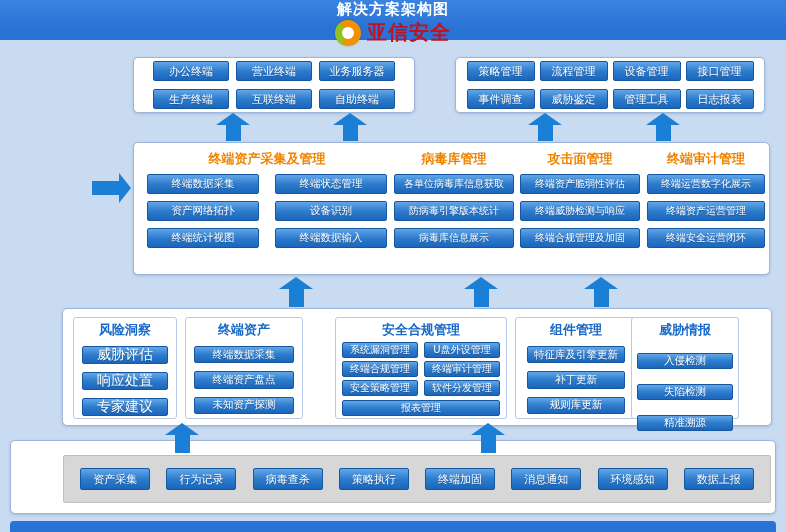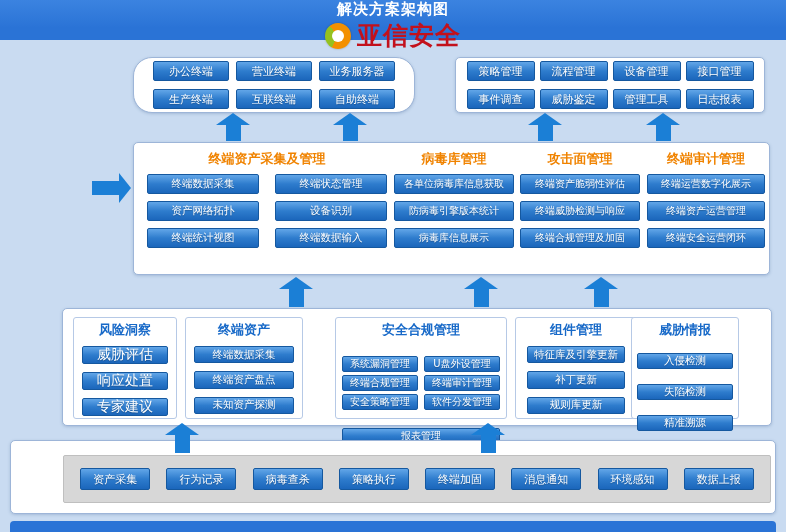--- a/index.html
+++ b/index.html
@@ -15,21 +15,21 @@
     display:flex; align-items:center; justify-content:space-between; padding:0 12px;flex-direction:column;
   }
   .hd-title { color:#fff; font-size:15px; font-weight:bold; letter-spacing:1px; }
   .brand { display:flex; align-items:center; gap:6px; }
   .logo-icon {
     width:26px; height:26px; border-radius:50%; position:relative; flex:0 0 auto;
     background:conic-gradient(from -40deg, #f39000 0deg 250deg, #95c11f 250deg 360deg);
     box-shadow:0 0 2px rgba(0,0,0,.3);
   }
   .logo-icon::after { content:""; position:absolute; inset:7px; background:#fff; border-radius:50%; }
-  .brand-text { font-size:25px; font-weight:bold; color:var(--brand-red,#c3111c); letter-spacing:1px; }
+  .brand-text { font-size:20px; font-weight:bold; color:var(--brand-red,#c3111c); letter-spacing:1px; }
 
   
   .panel {
     position:absolute; background:#fff; border:1px solid #9db5d8; border-radius:5px;
     box-sizing:border-box; box-shadow:0 1px 3px rgba(60,90,140,.25);
   }
   .btn {
     display:flex; align-items:center; justify-content:center; box-sizing:border-box;
     background:linear-gradient(180deg,#62a6e8 0%, #2e7ccd 50%, #1b66bb 100%);
     border:1px solid #15589f; border-radius:2px; color:#fff; white-space:nowrap;
@@ -38,21 +38,21 @@
   .title-orange { font-size:13px; font-weight:bold; color:var(--accent-orange,#f08300); line-height:16px; white-space:nowrap; }
   .title-blue   { font-size:13px; font-weight:bold; color:var(--accent-blue,#1769c8); line-height:16px; white-space:nowrap; }
 
   
   .industry { left:10px; top:112px; width:81px; height:153px;
     display:flex; flex-direction:column; align-items:center; justify-content:space-evenly; padding:4px 0; }
   .industry .btn { width:64px; height:24px; font-size:12px; }
 
   
   .terminals { left:133px; top:57px; width:282px; height:56px;
-    display:grid; grid-template-columns:repeat(3,76px); gap:8px 7px; justify-content:center; align-content:center;border-radius:19px; }
+    display:grid; grid-template-columns:repeat(3,76px); gap:8px 7px; justify-content:center; align-content:center; }
   .terminals .btn { height:20px; font-size:11px; }
   .management { left:455px; top:57px; width:310px; height:56px;
     display:grid; grid-template-columns:repeat(4,68px); gap:8px 5px; justify-content:center; align-content:center; }
   .management .btn { height:20px; font-size:11px; }
 
   
   .platform { left:133px; top:142px; width:637px; height:133px; }
   .pcol { position:absolute; top:8px; display:flex; flex-direction:column; align-items:center; gap:7px; }
   .pcol1 { left:10px; width:246px; }
   .pcol1 .grid2 { display:grid; grid-template-columns:repeat(2,112px); gap:7px 16px; }
@@ -61,21 +61,21 @@
   .pcol3 { left:386px; width:120px; }
   .pcol4 { left:513px; width:118px; }
   .pcol2 .btn, .pcol3 .btn, .pcol4 .btn { width:100%; height:20px; font-size:10px; }
 
   
   .capability { left:62px; top:308px; width:710px; height:118px; }
   .subpanel { position:absolute; top:8px; height:102px; border:1px solid #b6c9e6; border-radius:3px;
     background:#fff; display:flex; flex-direction:column; align-items:center; padding:4px 6px; gap:8px; box-sizing:border-box;justify-content:space-between; }
   .sp1 { left:10px;  width:104px; } .sp1 .btn { width:86px;  height:18px; font-size:14px; }
   .sp2 { left:122px; width:118px; } .sp2 .btn { width:100px; height:18px; font-size:10.5px; }
-  .sp3 { left:272px; width:172px; gap:18px; }
+  .sp3 { left:272px; width:172px; gap:4px; }
   .sp3 .grid2c { display:grid; grid-template-columns:repeat(2,76px); gap:3px 6px; }
   .sp3 .btn { height:16px; font-size:10px; }
   .sp3 .wide { width:158px; }
   .sp4 { left:452px; width:122px; } .sp4 .btn { width:98px; height:18px; font-size:10.5px; }
   .sp5 { left:568px; width:108px;gap:15px; } .sp5 .btn { width:96px;  height:18px; font-size:10.5px; }
 
   
   .agentbox { left:10px; top:440px; width:766px; height:74px; }
   .graybar { position:absolute; left:52px; top:14px; width:706px; height:46px;
     background:#d7d7d7; border:1px solid #bfbfbf; border-radius:2px;

